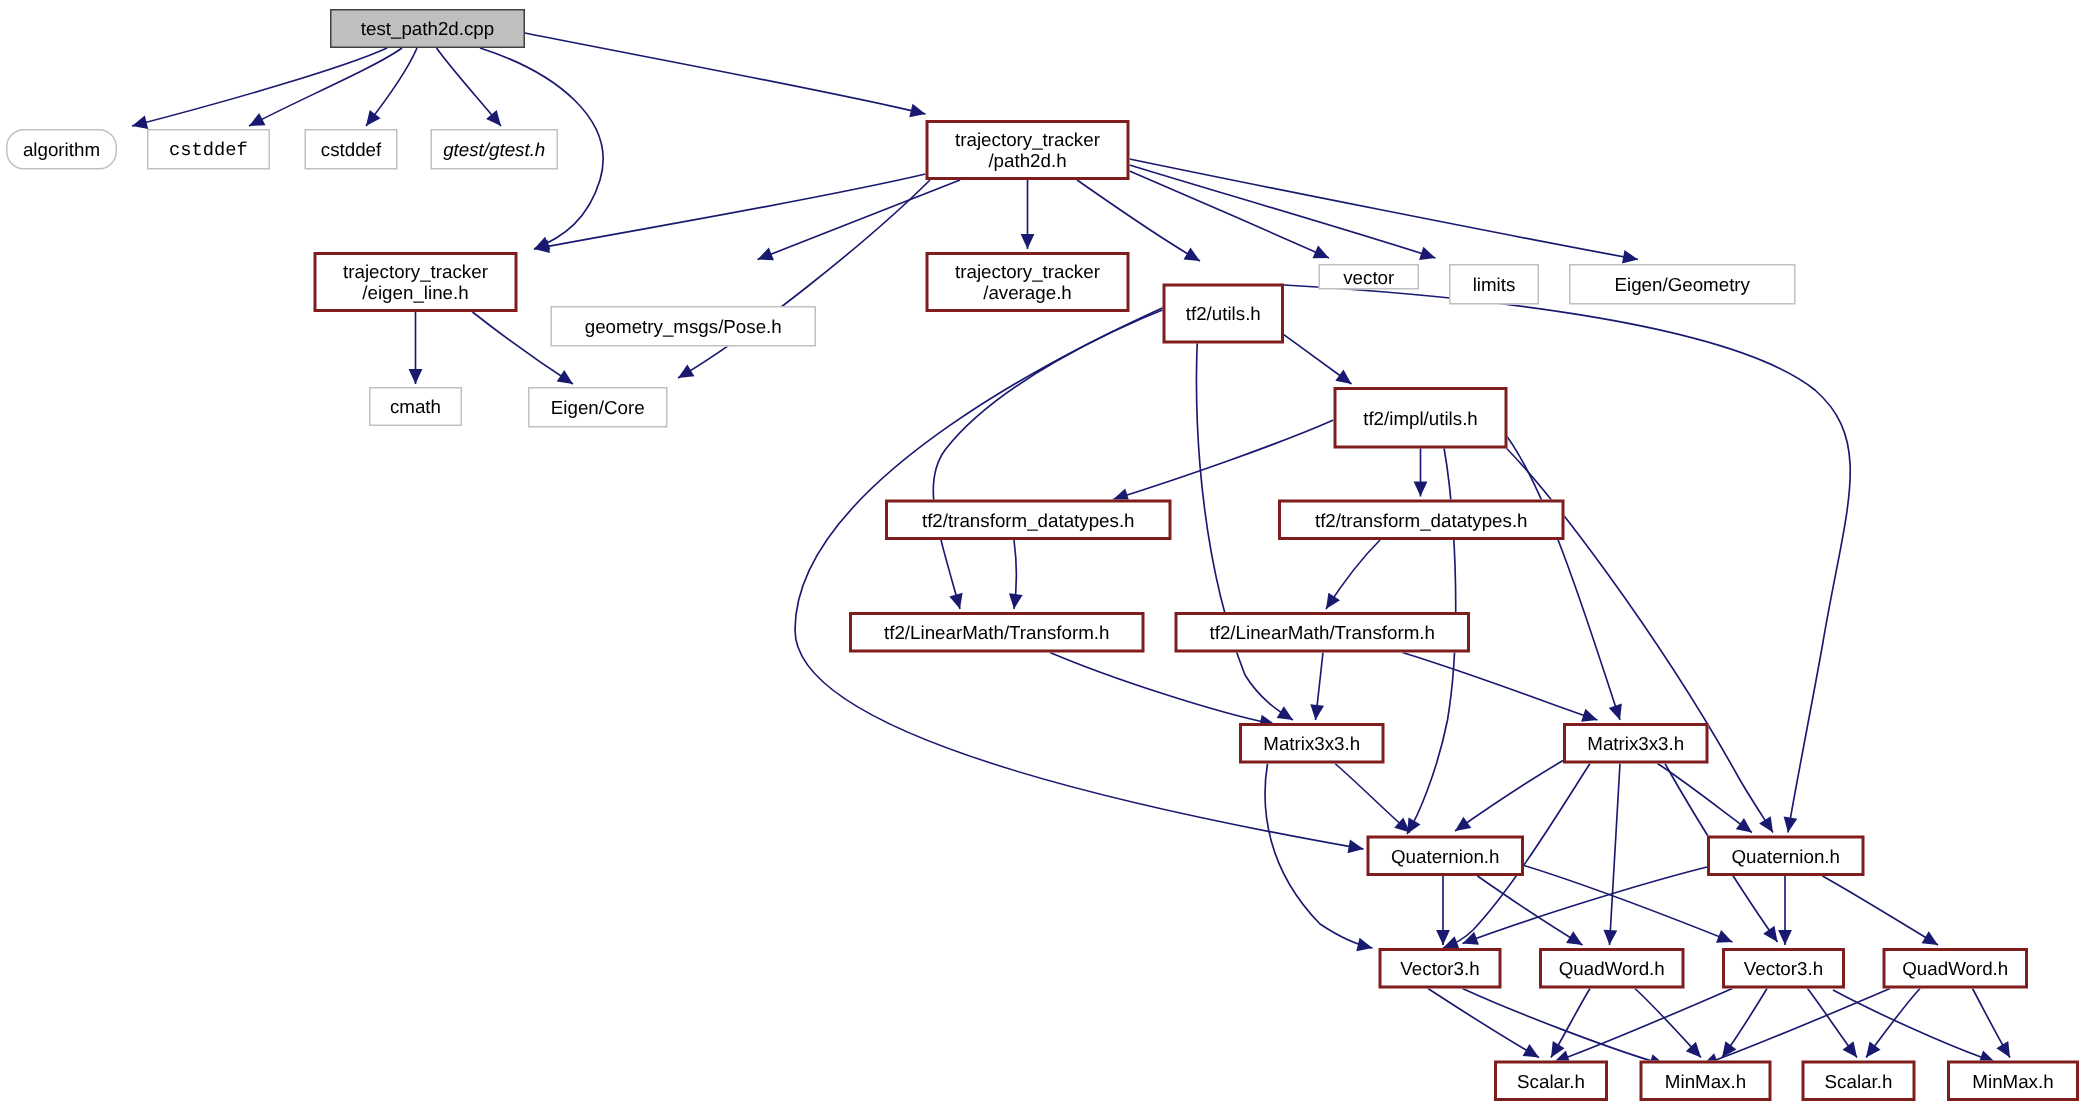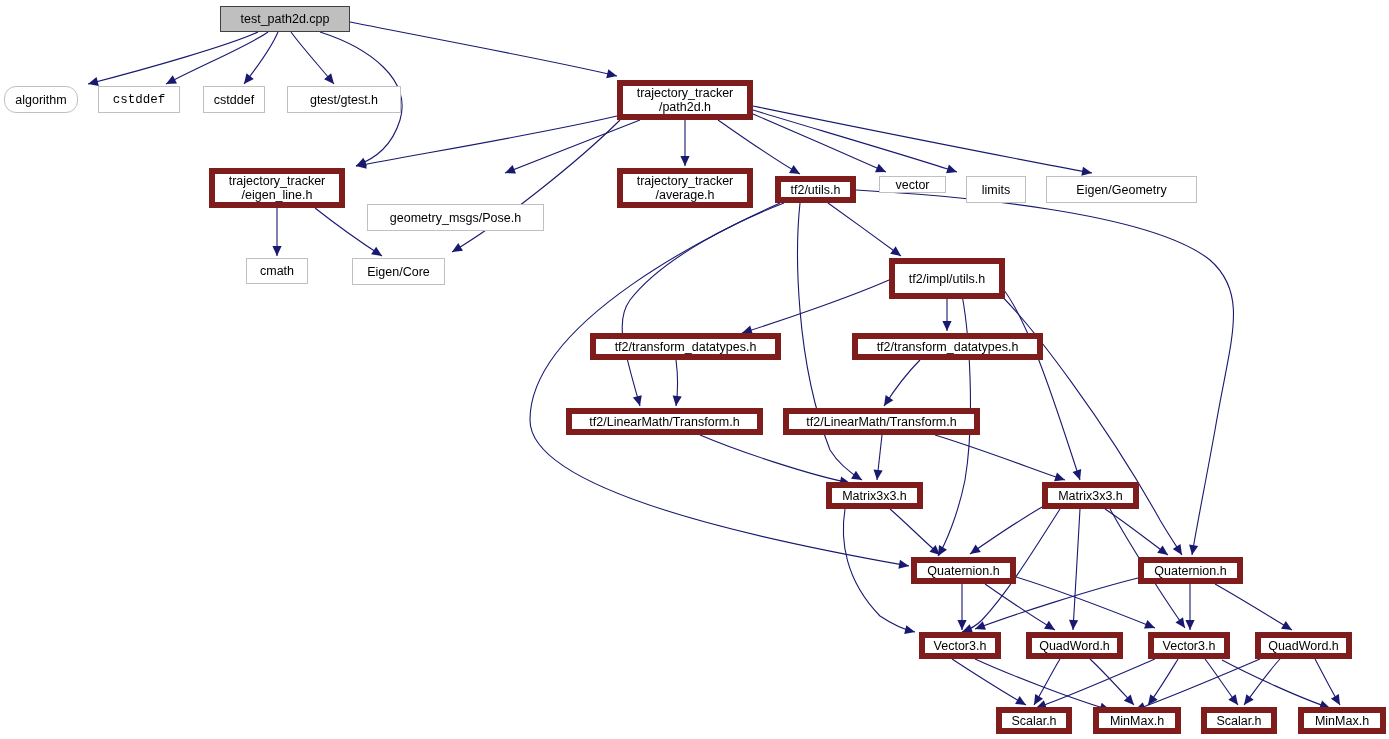--- a/index.html
+++ b/index.html
@@ -3,21 +3,21 @@
 <meta charset="utf-8">
 <style>
   html,body{margin:0;padding:0;background:#ffffff;}
   body{font-family:"Liberation Sans", sans-serif;}
   #graph-root{position:relative;width:1389px;height:739px;background:#ffffff;overflow:hidden;}
   svg#edges{position:absolute;left:0;top:0;width:1389px;height:739px;}
   .node{position:absolute;box-sizing:border-box;display:flex;align-items:center;justify-content:center;
         text-align:center;line-height:1.12;white-space:pre-line;background:#ffffff;
         font-size:12.5px;color:#000000;}
   .node.ext{border:1px solid #c0c0c0;}
-  .node.int{border:6px solid #7f1d1d;}
+  .node.int{border:2px solid #7f1d1d;}
   .node.root{border:1px solid #404040;background:#bfbfbf;}
   .edge{fill:none;stroke:#191970;stroke-width:1.1;}
   .arrow{fill:#191970;stroke:none;}
 </style>
 </head>
 <body>
 
 <div id="graph-root">
   <svg id="edges" viewBox="0 0 1389 739">
       <path d="M 258,32 C 230,45 150,68 88,84" class="edge"></path>
@@ -129,29 +129,29 @@
       <path d="M 1280,659 C 1268,672 1254,692 1244,705" class="edge"></path>
       <polygon points="1244.00,705.00 1246.38,694.25 1253.71,699.81" class="arrow"></polygon>
       <path d="M 1315,659 C 1322,672 1332,692 1340,705" class="edge"></path>
       <polygon points="1340.00,705.00 1330.93,698.76 1338.83,694.05" class="arrow"></polygon>
     </svg>
   <div id="nodes">
       <div class="node root" style="left: 220px; top: 6px; width: 130px; height: 26px;">test_path2d.cpp</div>
       <div class="node ext" style="left: 4px; top: 86px; width: 74px; height: 27px; border-radius: 12px;">algorithm</div>
       <div class="node ext" style="left: 98px; top: 86px; width: 82px; height: 27px; font-family: Liberation Mono, monospace;">cstddef</div>
       <div class="node ext" style="left: 203px; top: 86px; width: 62px; height: 27px;">cstddef</div>
-      <div class="node ext" style="left: 287px; top: 86px; width: 114px; height: 27px;">gtest/gtest.h</div>
+      <div class="node ext" style="left: 287px; top: 86px; width: 85px; height: 27px; font-style: italic;">gtest/gtest.h</div>
       <div class="node int" style="left: 617px; top: 80px; width: 136px; height: 40px;">trajectory_tracker
 /path2d.h</div>
       <div class="node int" style="left: 209px; top: 168px; width: 136px; height: 40px;">trajectory_tracker
 /eigen_line.h</div>
       <div class="node ext" style="left: 367px; top: 176px; width: 177px; height: 27px; margin-top: 28px;">geometry_msgs/Pose.h</div>
       <div class="node int" style="left: 617px; top: 168px; width: 136px; height: 40px;">trajectory_tracker
 /average.h</div>
-      <div class="node int" style="left: 775px; top: 176px; width: 81px; height: 27px;">tf2/utils.h</div>
+      <div class="node int" style="left: 775px; top: 189px; width: 81px; height: 40px;">tf2/utils.h</div>
       <div class="node ext" style="left: 879px; top: 176px; width: 67px; height: 17px;">vector</div>
       <div class="node ext" style="left: 966px; top: 176px; width: 60px; height: 27px;">limits</div>
       <div class="node ext" style="left: 1046px; top: 176px; width: 151px; height: 27px;">Eigen/Geometry</div>
       <div class="node ext" style="left: 246px; top: 258px; width: 62px; height: 26px;">cmath</div>
       <div class="node ext" style="left: 352px; top: 258px; width: 93px; height: 27px;">Eigen/Core</div>
       <div class="node int" style="left: 889px; top: 258px; width: 116px; height: 41px;">tf2/impl/utils.h</div>
       <div class="node int" style="left: 590px; top: 333px; width: 191px; height: 27px;">tf2/transform_datatypes.h</div>
       <div class="node int" style="left: 852px; top: 333px; width: 191px; height: 27px;">tf2/transform_datatypes.h</div>
       <div class="node int" style="left: 566px; top: 408px; width: 197px; height: 27px;">tf2/LinearMath/Transform.h</div>
       <div class="node int" style="left: 783px; top: 408px; width: 197px; height: 27px;">tf2/LinearMath/Transform.h</div>

